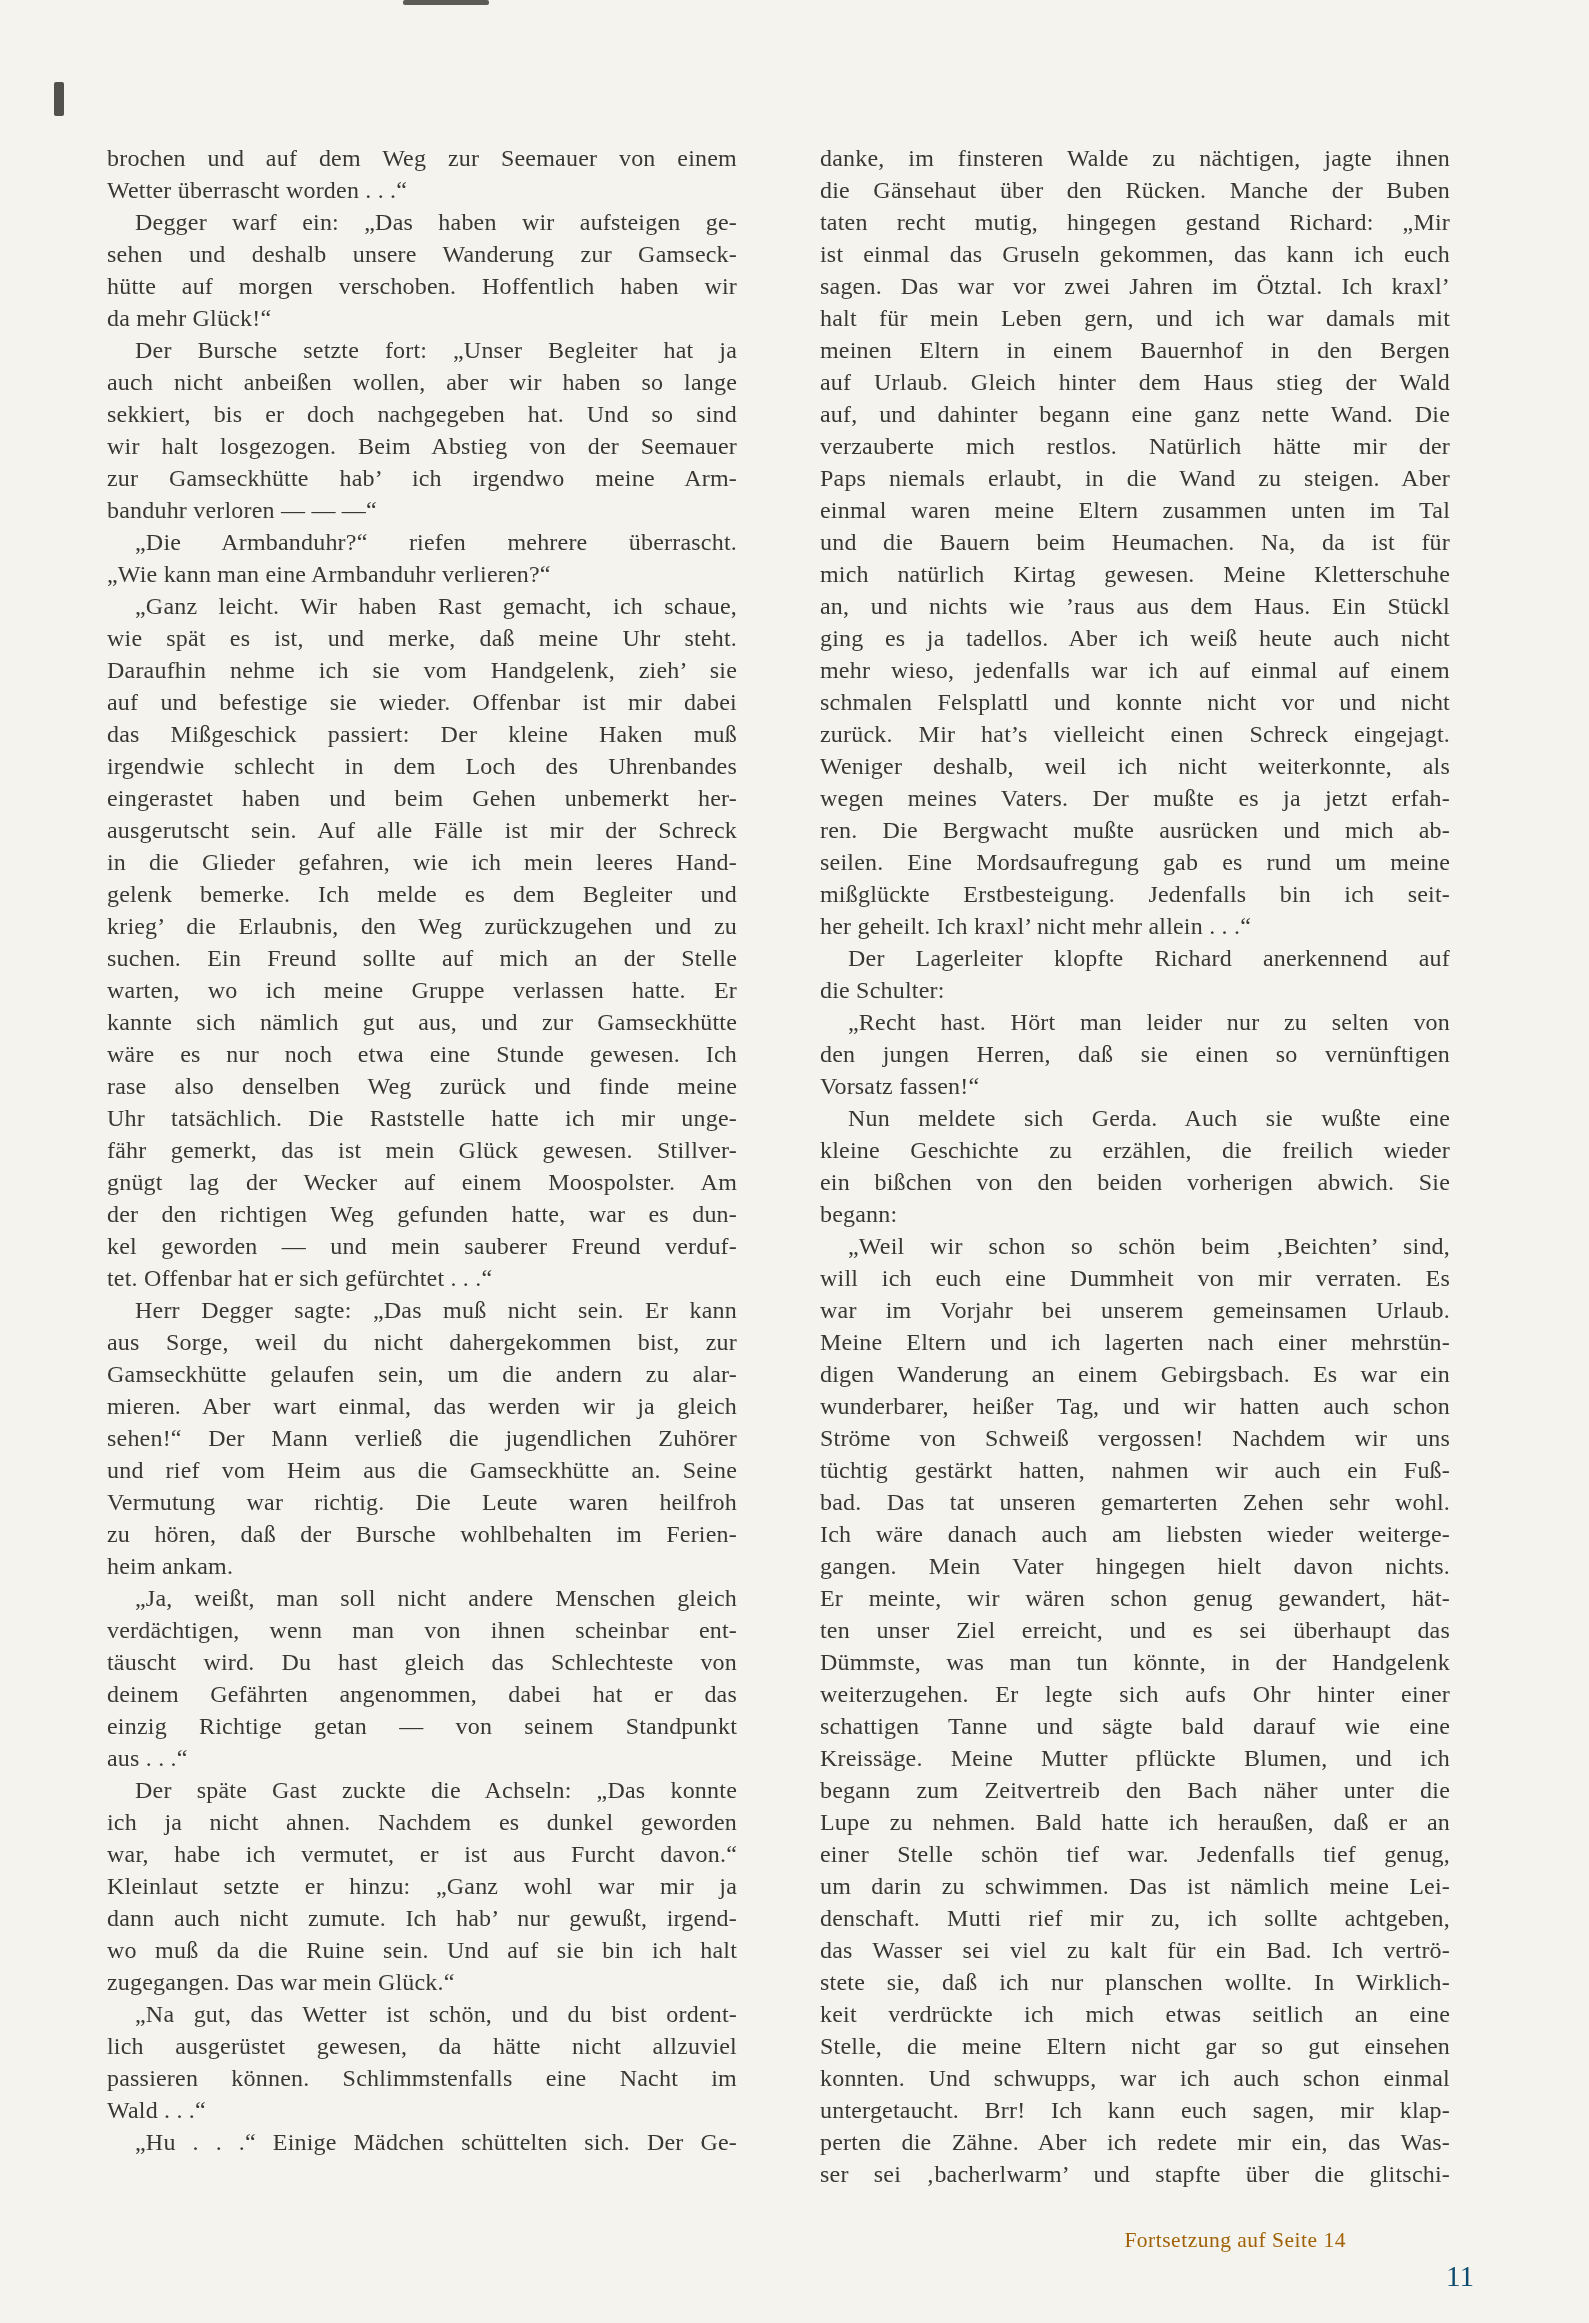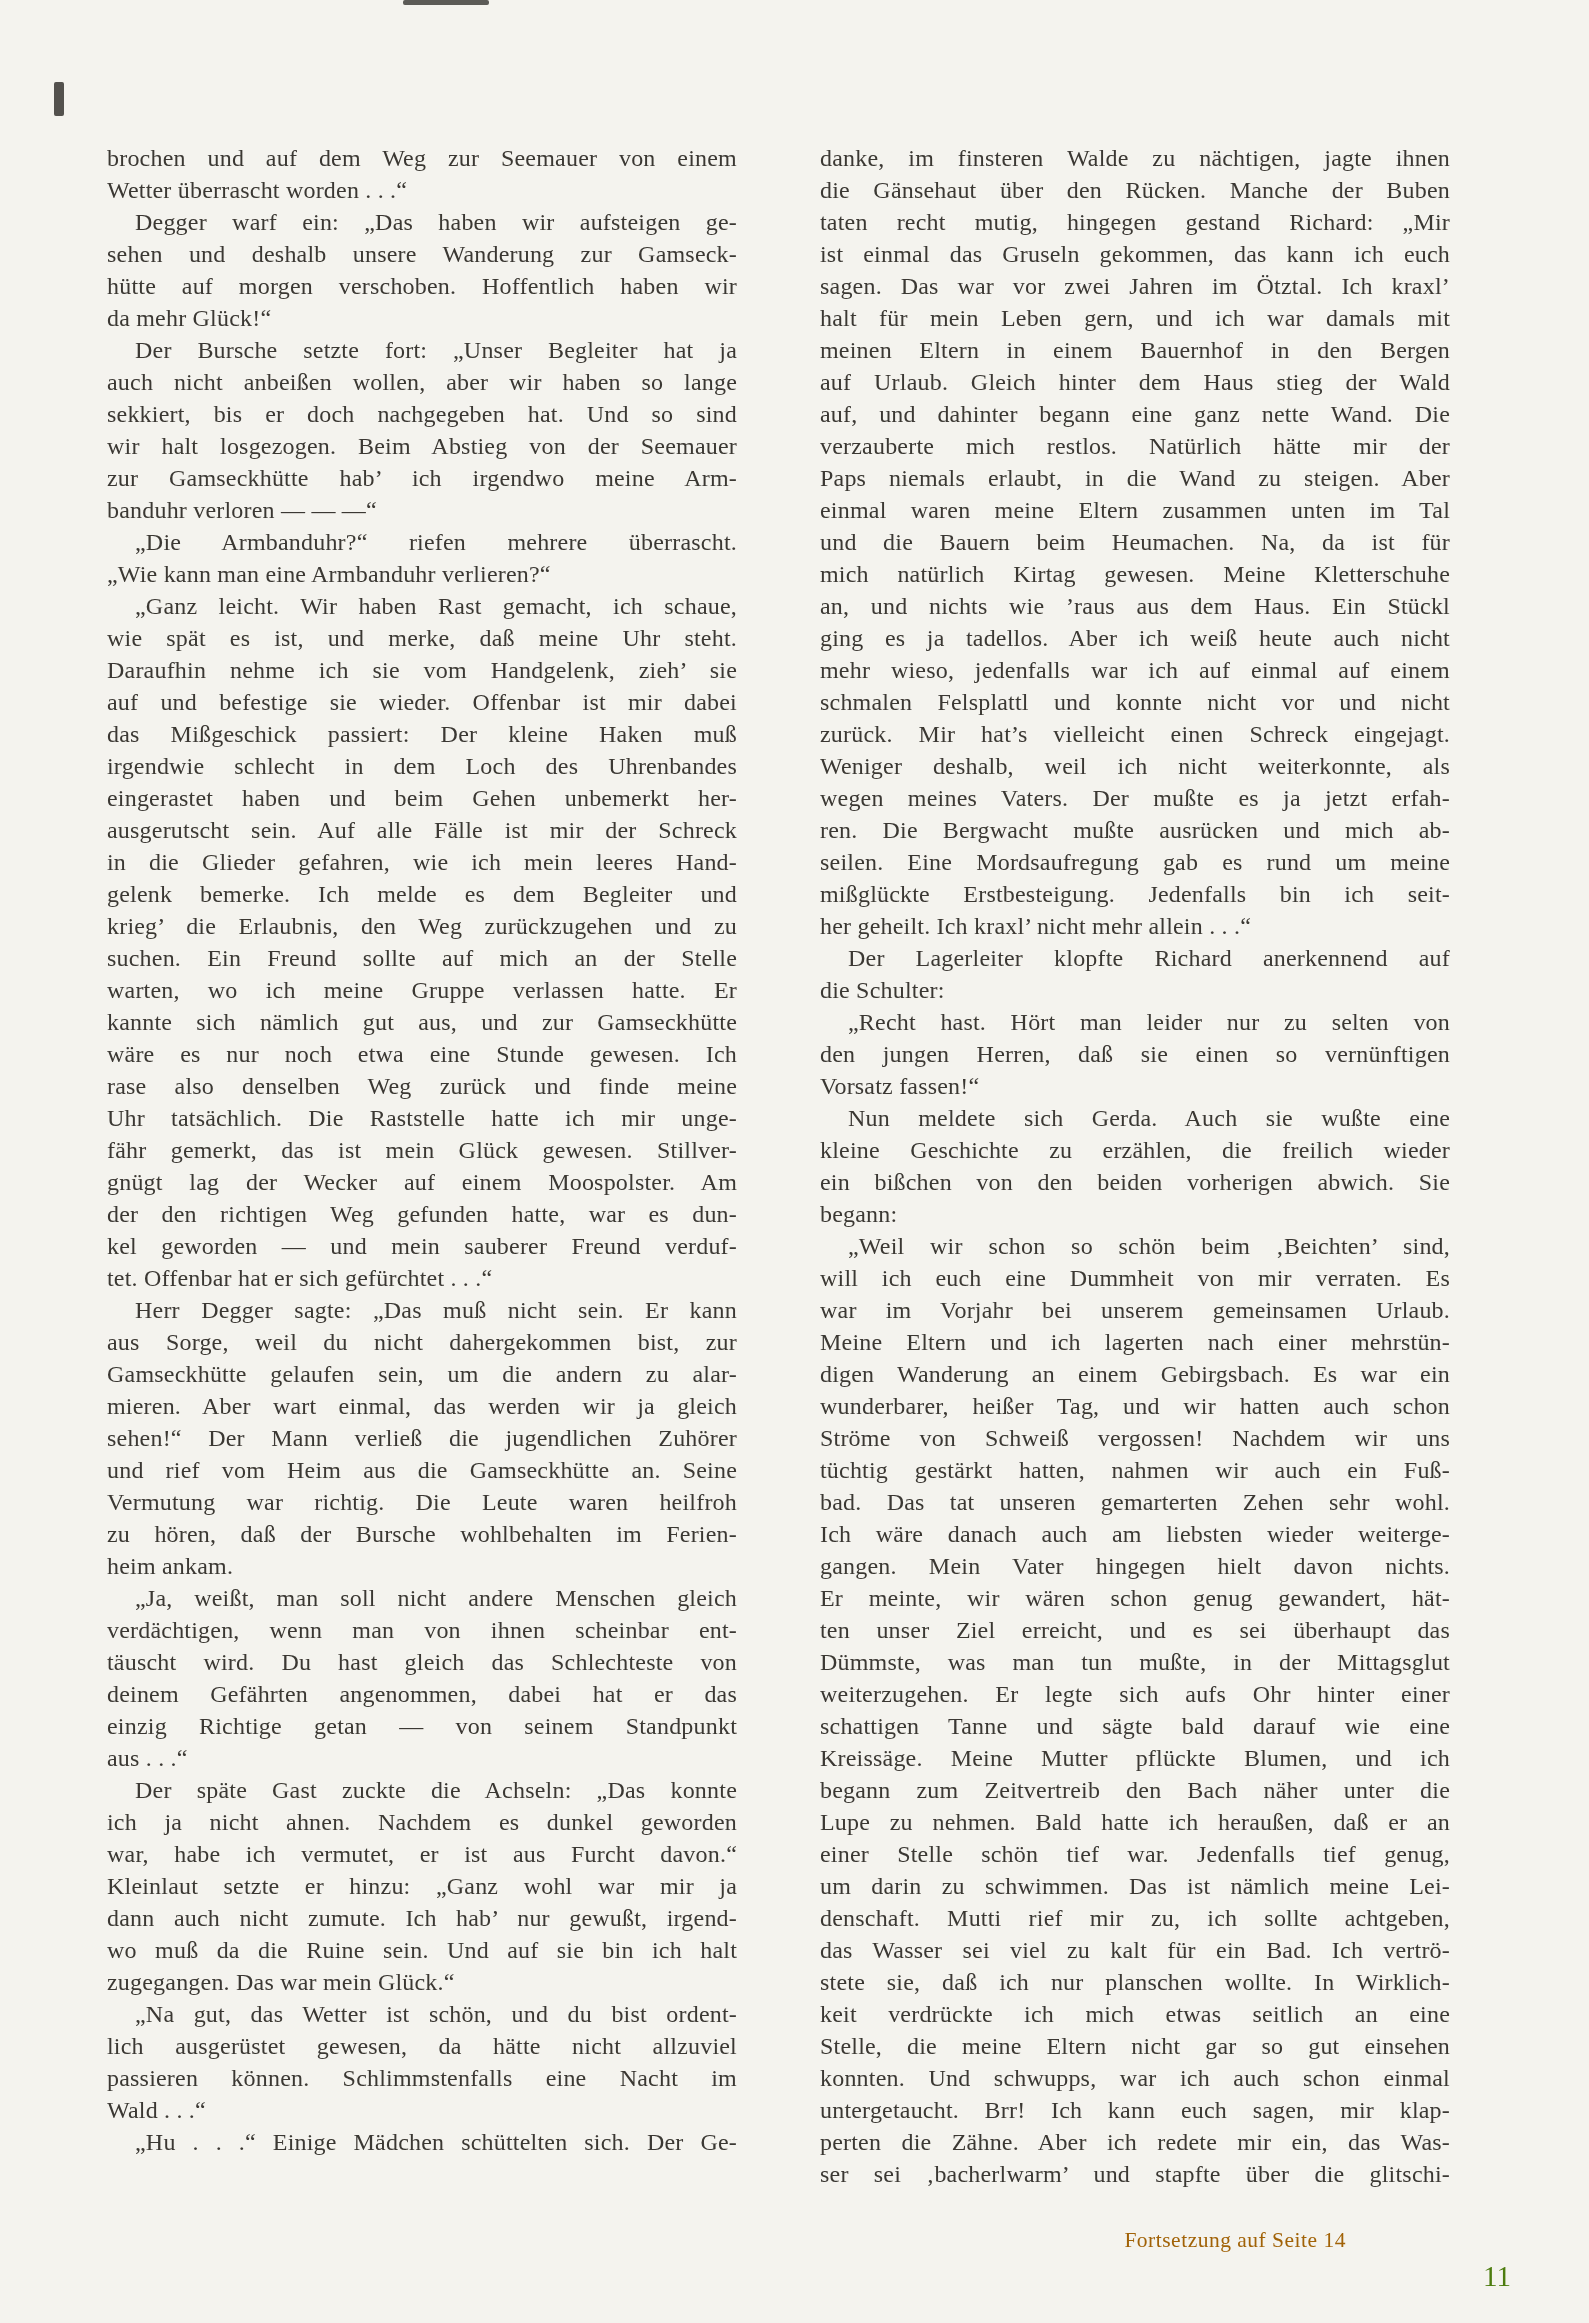--- a/index.html
+++ b/index.html
@@ -28,22 +28,22 @@
     letter-spacing:0.2px;
   }
   .line.end{text-align:left;text-align-last:left;}
   .line.ind{text-indent:28px;}
   .continuation{
     position:absolute;left:774px;width:572px;top:2228px;
     text-align:right;font-size:21.5px;color:#a16207;
     letter-spacing:0.5px;
   }
   .pagenum{
-    position:absolute;left:1483px;top:2260px;width:56px;
-    font-size:29px;color:#4d7c0f;text-align:left;
+    position:absolute;left:1418px;top:2260px;width:56px;
+    font-size:29px;color:#0c4a6e;text-align:right;
   }
   .artifact{position:absolute;background:#2a2824;}
   .artifact-top{left:403px;top:0;width:86px;height:4.7px;opacity:.75;border-radius:1.9px;}
   .artifact-left{left:54px;top:82px;width:10.3px;height:34px;opacity:.8;border-radius:1.9px;}
 </style>
 </head>
 <body>
 
 <div class="page">
   <div class="artifact artifact-top"></div>
@@ -155,21 +155,21 @@
       <div class="line">Meine Eltern und ich lagerten nach einer mehrstün-</div>
       <div class="line">digen Wanderung an einem Gebirgsbach. Es war ein</div>
       <div class="line">wunderbarer, heißer Tag, und wir hatten auch schon</div>
       <div class="line">Ströme von Schweiß vergossen! Nachdem wir uns</div>
       <div class="line">tüchtig gestärkt hatten, nahmen wir auch ein Fuß-</div>
       <div class="line">bad. Das tat unseren gemarterten Zehen sehr wohl.</div>
       <div class="line">Ich wäre danach auch am liebsten wieder weiterge-</div>
       <div class="line">gangen. Mein Vater hingegen hielt davon nichts.</div>
       <div class="line">Er meinte, wir wären schon genug gewandert, hät-</div>
       <div class="line">ten unser Ziel erreicht, und es sei überhaupt das</div>
-      <div class="line">Dümmste, was man tun mußte, in der Mittagsglut</div>
+      <div class="line">Dümmste, was man tun könnte, in der Handgelenk</div>
       <div class="line">weiterzugehen. Er legte sich aufs Ohr hinter einer</div>
       <div class="line">schattigen Tanne und sägte bald darauf wie eine</div>
       <div class="line">Kreissäge. Meine Mutter pflückte Blumen, und ich</div>
       <div class="line">begann zum Zeitvertreib den Bach näher unter die</div>
       <div class="line">Lupe zu nehmen. Bald hatte ich heraußen, daß er an</div>
       <div class="line">einer Stelle schön tief war. Jedenfalls tief genug,</div>
       <div class="line">um darin zu schwimmen. Das ist nämlich meine Lei-</div>
       <div class="line">denschaft. Mutti rief mir zu, ich sollte achtgeben,</div>
       <div class="line">das Wasser sei viel zu kalt für ein Bad. Ich vertrö-</div>
       <div class="line">stete sie, daß ich nur planschen wollte. In Wirklich-</div>

